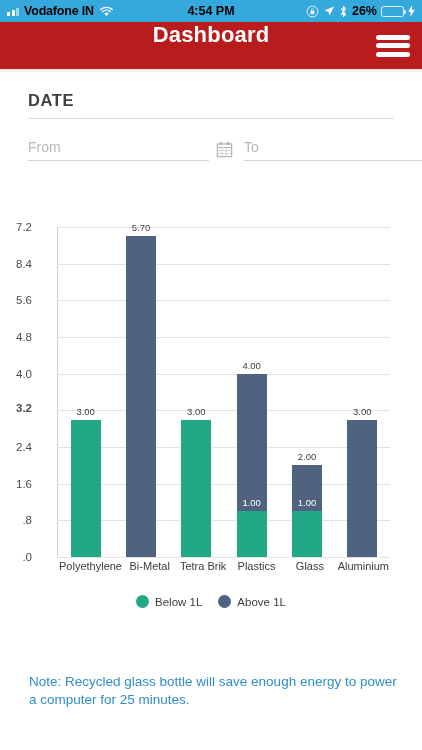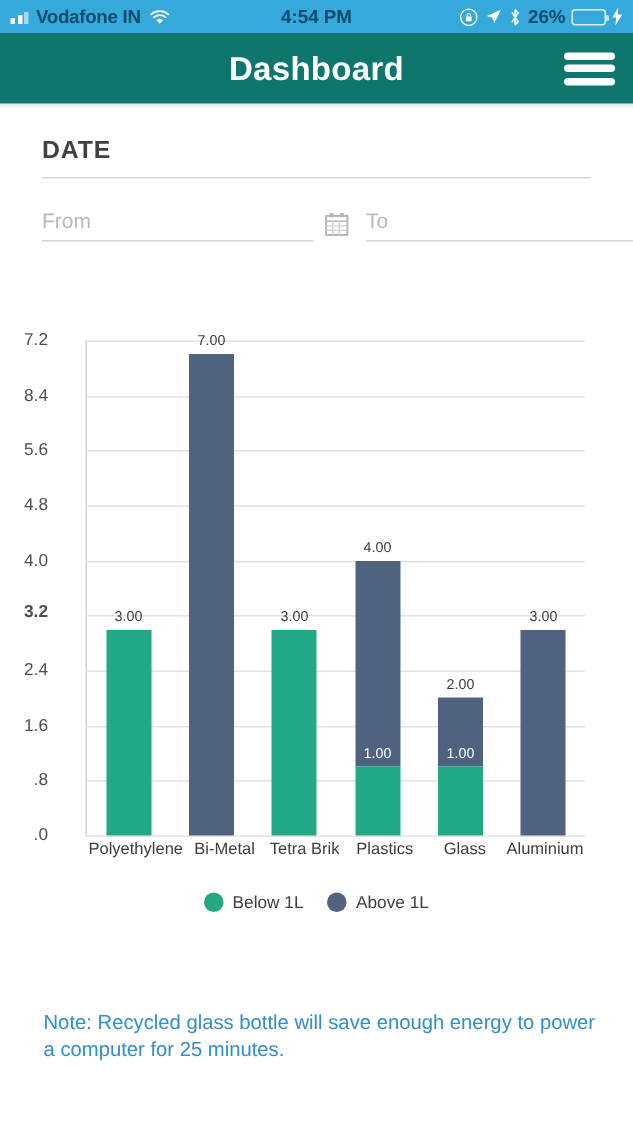--- a/index.html
+++ b/index.html
@@ -16,21 +16,21 @@
   }
 
   
   .status-bar {
     height: 22px;
     background: #35A9DC;
     display: flex;
     align-items: center;
     padding: 0 7px;
     box-sizing: border-box;
-    color: #0c4a6e;
+    color: #000000;
     font-size: 12.5px;
     font-weight: bold;
     position: relative;
     justify-content: center;
   }
   .sb-left {
     display: flex;
     align-items: center;
     gap: 5px;
   }
@@ -87,23 +87,22 @@
   .battery .fill {
     height:100%;
     width:30%;
     background:#4CD964;
     border-radius:1px;
   }
 
   
   .app-bar {
     height: 47px;
-    background: #0f766e;
-    display: flex;
-    align-items: center;
+    background: #b91c1c;
+    display: flex;
     justify-content: center;
     position: relative;
   }
   .app-title {
     color: #ffffff;
     font-size: 22px;
     font-weight: bold;
     letter-spacing: 0.2px;
   }
   .hamburger {
@@ -408,21 +407,21 @@
           <div class="bar-col">
             <div class="bar-stack" style="height: 137.5px;">
               <div class="seg seg-below" style="height: 137.5px; background: rgb(34, 168, 132);"></div>
             </div>
             <div class="val-top" style="bottom: 140.5px;">3.00</div>
           </div>
           <div class="bar-col">
             <div class="bar-stack" style="height: 320.833px;">
               <div class="seg seg-above" style="height: 320.833px; background: rgb(79, 99, 128);"></div>
             </div>
-            <div class="val-top" style="bottom: 323.833px;">7.00</div>
+            <div class="val-top" style="bottom: 323.833px;">5.70</div>
           </div>
           <div class="bar-col">
             <div class="bar-stack" style="height: 137.5px;">
               <div class="seg seg-below" style="height: 137.5px; background: rgb(34, 168, 132);"></div>
             </div>
             <div class="val-top" style="bottom: 140.5px;">3.00</div>
           </div>
           <div class="bar-col">
             <div class="bar-stack" style="height: 183.333px;">
               <div class="seg seg-below" style="height: 45.8333px; background: rgb(34, 168, 132);"></div>

